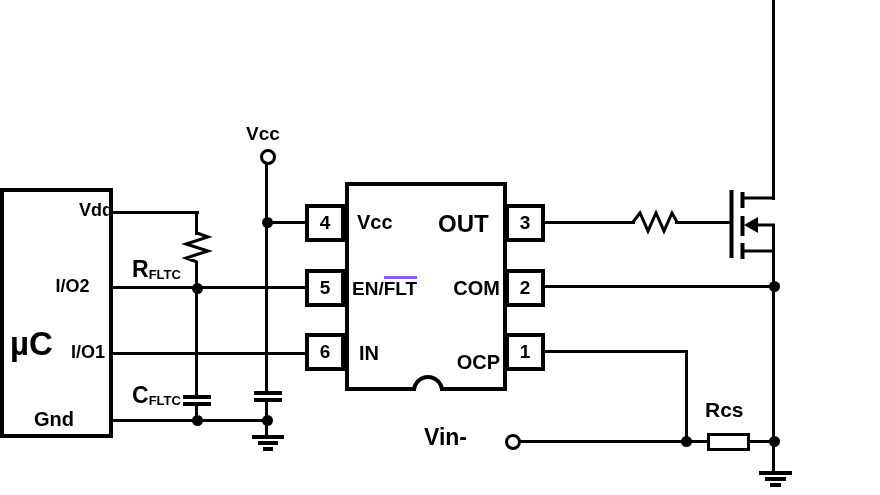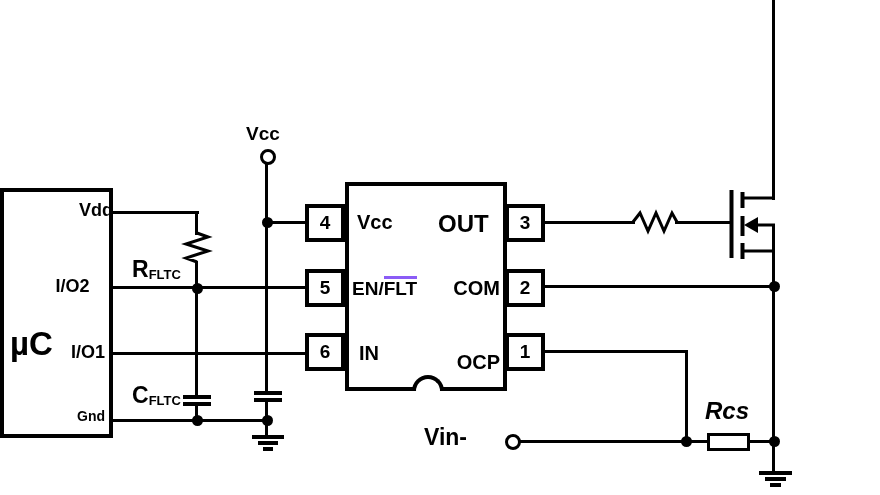--- a/index.html
+++ b/index.html
@@ -25,21 +25,21 @@
 </head>
 <body>
 
 <div class="canvas">
 
   <div class="box" style="left:0;top:188;width:113px;height:250px;left:0px;top:188px;"></div>
   <div class="lbl" style="left:10px;top:290px;font-size:33px;margin-top:37px;">µC</div>
   <div class="lbl" style="left:48px;top:201px;width:65px;text-align:right;font-size:18px;">Vdd</div>
   <div class="lbl" style="left:40px;top:277px;width:65px;text-align:center;font-size:18px;">I/O2</div>
   <div class="lbl" style="left:40px;top:343px;width:65px;text-align:right;font-size:18px;">I/O1</div>
-  <div class="lbl" style="left:40px;top:409px;width:65px;text-align:right;font-size:14px;">Gnd</div>
+  <div class="lbl" style="left:34px;top:409px;width:65px;text-align:left;font-size:20px;">Gnd</div>
 
   <div class="hw" style="left:111px;top:211px;width:88px;"></div>
   <div class="hw" style="left:111px;top:286px;width:196px;"></div>
   <div class="hw" style="left:111px;top:352px;width:196px;"></div>
   <div class="hw" style="left:111px;top:419px;width:159px;"></div>
   <div class="hw" style="left:266px;top:221px;width:41px;"></div>
   <div class="hw" style="left:543px;top:221px;width:92px;"></div>
   <div class="hw" style="left:675px;top:221px;width:58px;"></div>
   <div class="hw" style="left:543px;top:285px;width:232px;"></div>
   <div class="hw" style="left:543px;top:350px;width:145px;"></div>
@@ -126,21 +126,21 @@
     <line x1="17.5" y1="31" x2="17.5" y2="51" stroke="#000" stroke-width="4"></line>
     <line x1="17.5" y1="58" x2="17.5" y2="74" stroke="#000" stroke-width="4"></line>
     <line x1="17" y1="13" x2="49" y2="13" stroke="#000" stroke-width="3"></line>
     <line x1="31" y1="40" x2="50" y2="40" stroke="#000" stroke-width="3"></line>
     <polygon points="19,40 33,32 33,48" fill="#000"></polygon>
     <line x1="17" y1="66" x2="50" y2="66" stroke="#000" stroke-width="3"></line>
     <line x1="48.5" y1="40" x2="48.5" y2="67" stroke="#000" stroke-width="3"></line>
   </svg>
 
   <div class="box" style="left:707px;top:433px;width:43px;height:18px;border-width:3px;"></div>
-  <div class="lbl" style="left:705px;top:399px;font-size:24px;font-style:italic;">Rcs</div>
+  <div class="lbl" style="left:705px;top:399px;font-size:21px;">Rcs</div>
 
   <div>
     <div class="gbar" style="left:759px;top:471px;width:33px;"></div>
     <div class="gbar" style="left:765px;top:477px;width:21px;"></div>
     <div class="gbar" style="left:770px;top:483px;width:11px;"></div>
   </div>
 
 </div>
 
 </body></html>

